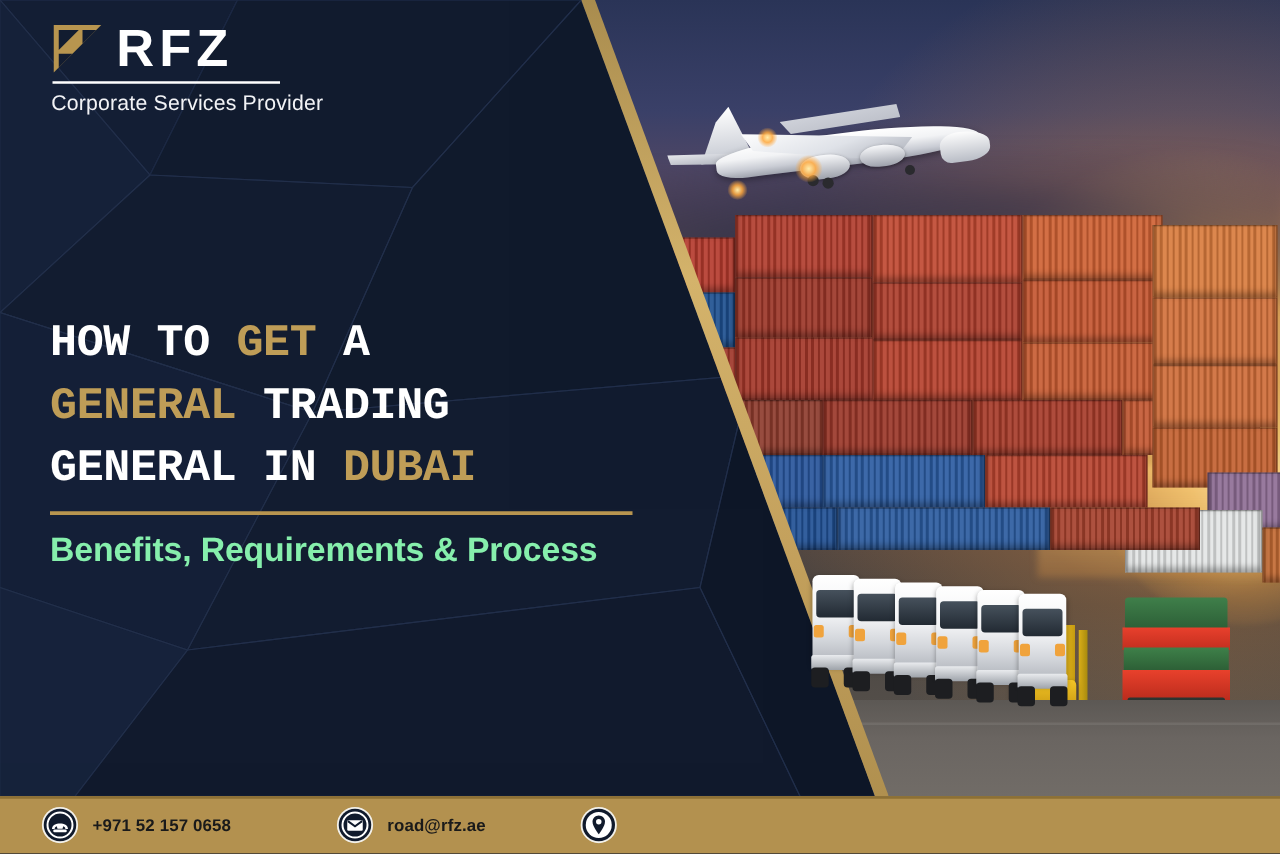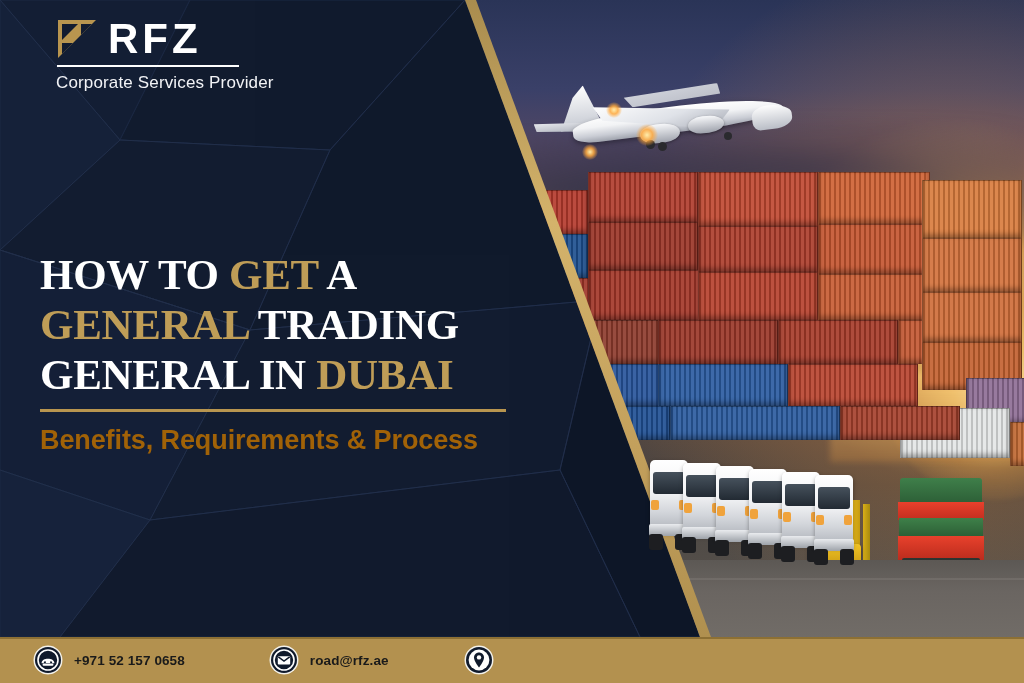--- a/index.html
+++ b/index.html
@@ -346,21 +346,21 @@
     top: 0; left: 0;
     width: 1024px; height: 637px;
     clip-path: polygon(465px 0, 476px 0, 711px 637px, 700px 637px);
     background: linear-gradient(to bottom, #c9a css, #bf9d57);
     background: linear-gradient(to bottom, #a98c4e 0%, #d4b36b 35%, #c3a05c 70%, #b0904f 100%);
   }
 
   
   .logo-block {
     position: absolute;
-    top: 18px; left: 56px;
+    top: 18px; left: 41px;
     width: 240px;
   }
   .logo-row { display: flex; align-items: center; gap: 10px; }
   .logo-mark { width: 42px; height: 42px; flex: 0 0 42px; }
   .logo-word {
     color: #ffffff;
     font-size: 42px;
     font-weight: bold;
     letter-spacing: 4px;
     line-height: 1;
@@ -381,40 +381,40 @@
     font-family: "Liberation Sans", sans-serif;
   }
 
   
   .headline {
     position: absolute;
     top: 250px; left: 40px;
     width: 520px;
   }
   .headline .line {
-    font-size: 43px;
+    font-size: 36px;
     font-weight: bold;
     line-height: 50px;
     letter-spacing: -0.3px;
     color: #ffffff;
     white-space: nowrap;
-    font-family: Liberation Serif, serif;
+    font-family: Liberation Mono, monospace;
   }
   .headline .gold { color: #bf9d57; }
   .divider {
     margin-top: 9px;
     width: 466px;
     height: 3px;
     background: #b8954f;
   }
   .subhead {
     margin-top: 13px;
     font-size: 27px;
     font-weight: bold;
-    color: #a16207;
+    color: #86efac;
     letter-spacing: -0.1px;
     font-family: "Liberation Sans", sans-serif;
   }
 
   
   .footer {
     position: absolute;
     left: 0; top: 637px;
     width: 1024px; height: 46px;
     background: #b3914f;

